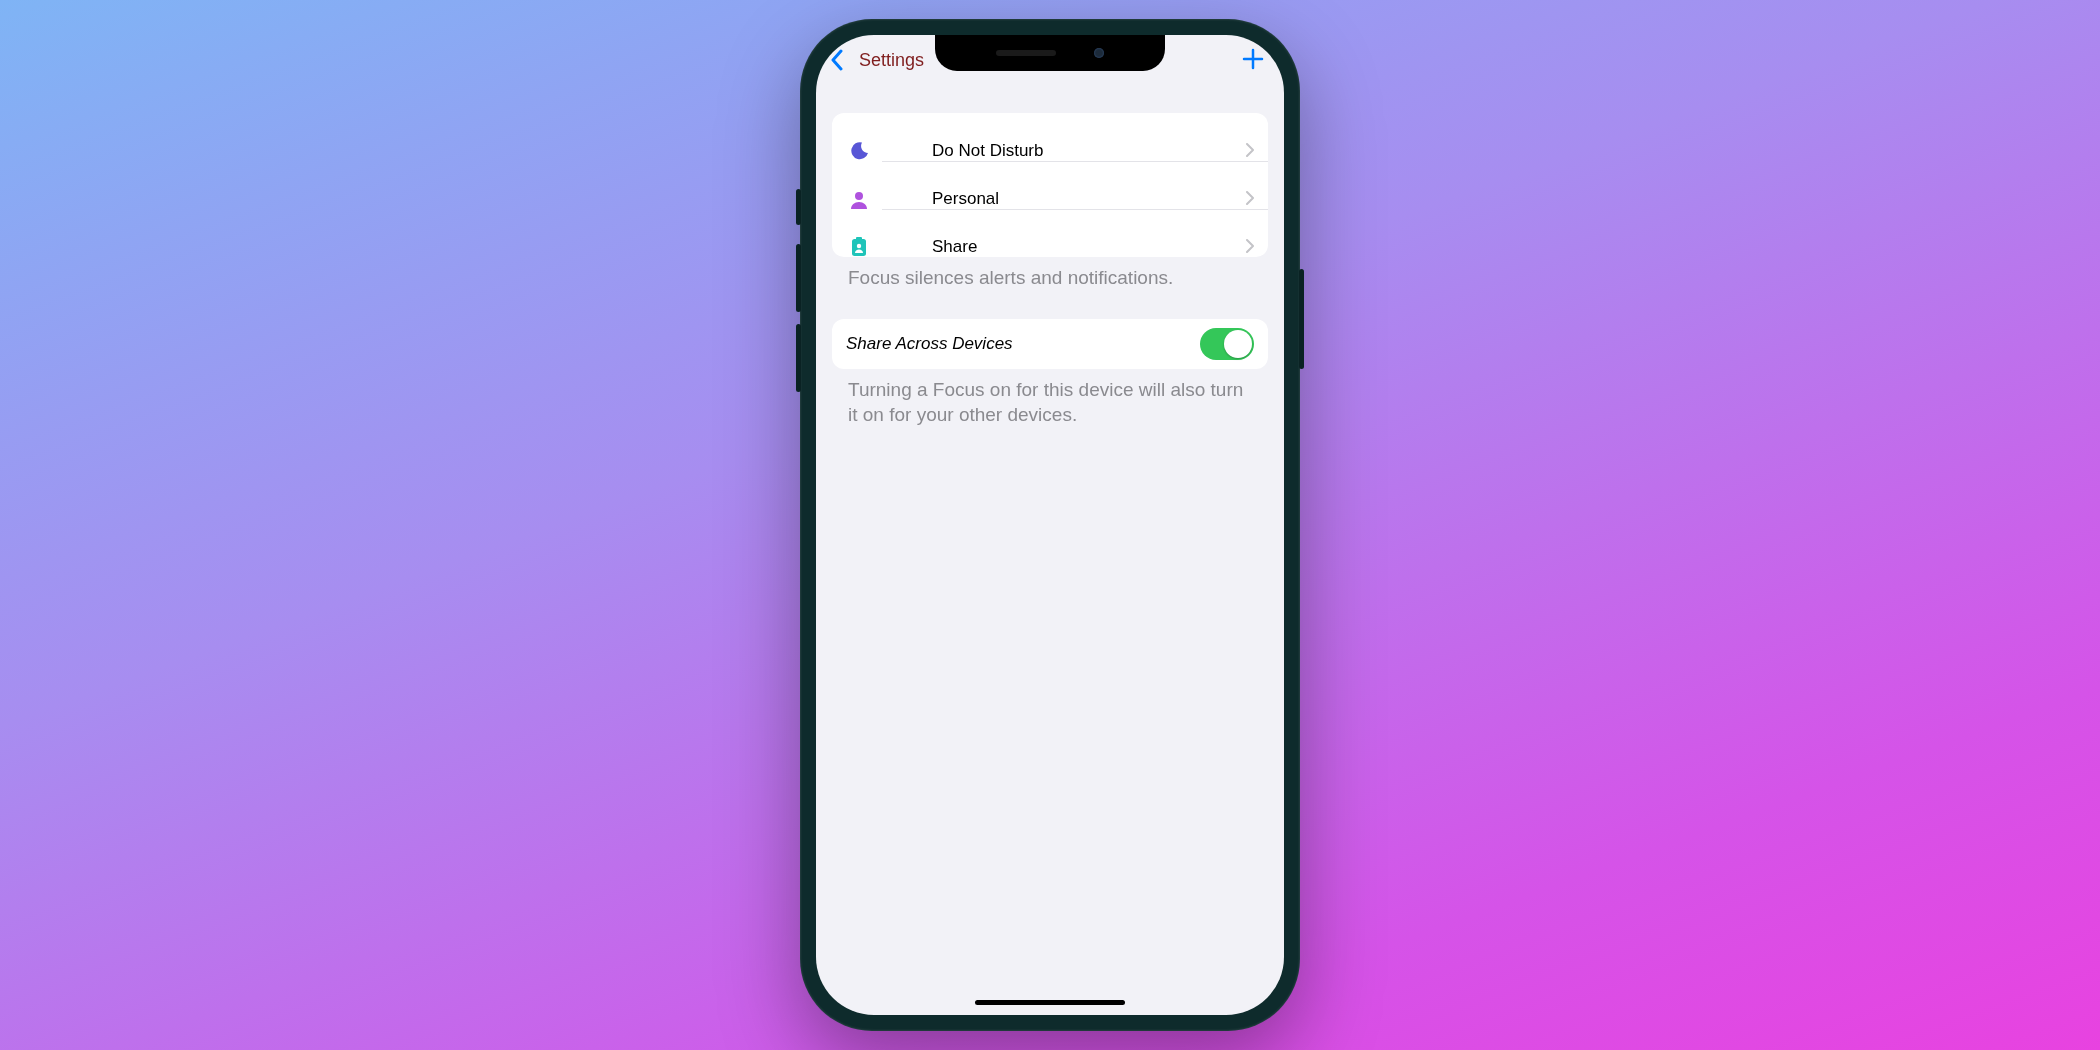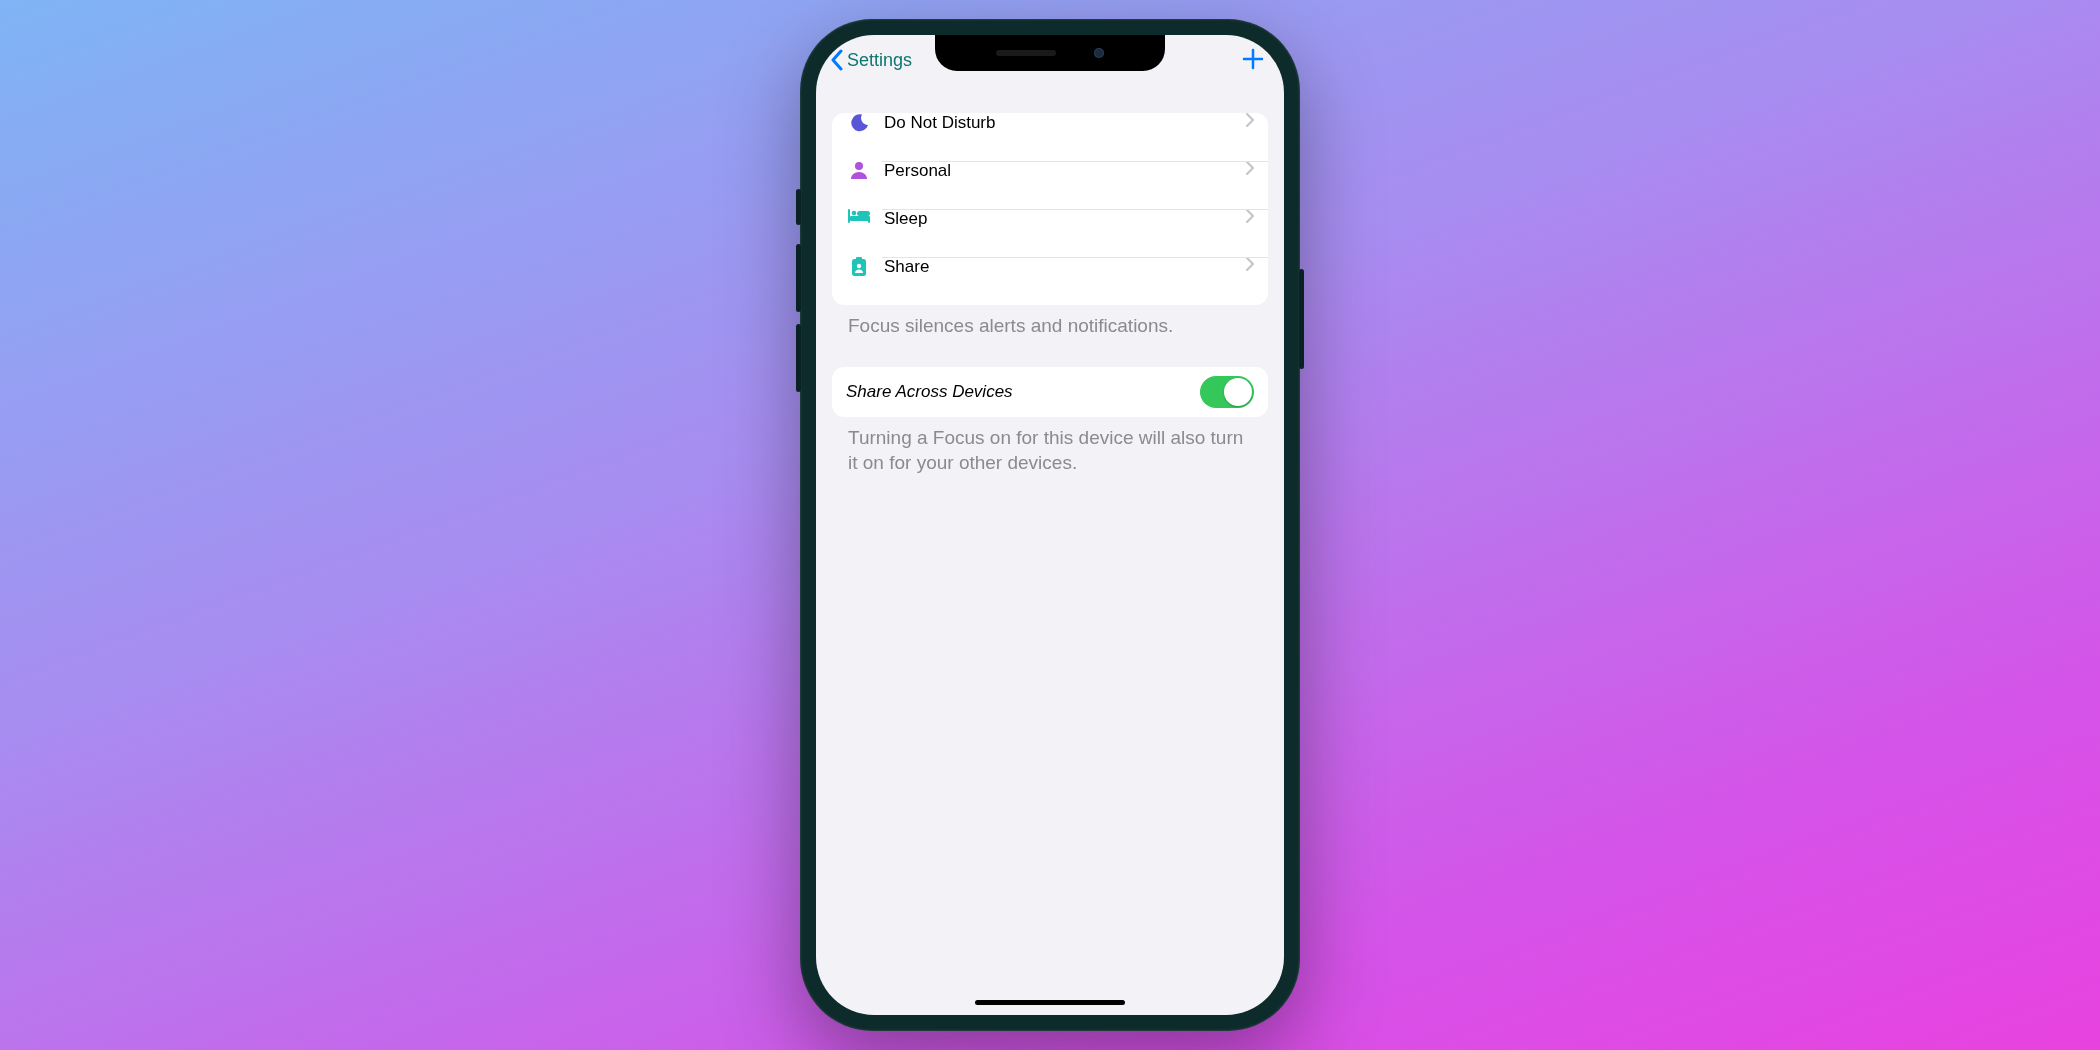--- a/index.html
+++ b/index.html
@@ -71,38 +71,39 @@
     left: 0; right: 0;
     text-align: center;
     font-weight: 600;
     font-size: 18px;
     pointer-events: none;
     padding-left: 34px;
   }
   .back {
     display: flex;
     align-items: center;
-    color: #0f766e;
+    color: #7f1d1d;
     font-size: 18px;
-    gap: 4px;
+    gap: 16px;
   }
   .plus { color: #007aff; font-size: 30px; font-weight: 300; padding-right: 6px; line-height: 1; }
   .content { padding: 0 16px; }
   .group {
     background: #fff;
     border-radius: 12px;
     margin-top: 28px;
     overflow: hidden;
   }
   .row {
     height: 48px;
     display: flex;
-    align-items: flex-start;
+    align-items: flex-end;
     padding: 0 14px;
     position: relative;
+    gap: 48px;
   }
   .row + .row::before {
     content:"";
     position:absolute;
     top:0; left: 50px; right:0;
     height:1px;
     background:#e3e3e8;
   }
   .row .icon { width: 26px; display: flex; justify-content: center; margin-right: 12px; }
   .row .label { flex: 1; font-size: 17px; color: #000; }
@@ -212,36 +213,20 @@
                 <circle cx="9" cy="5" r="4" fill="#af52de"></circle>
                 <path d="M1 18c0-4 3.5-7 8-7s8 3 8 7H1z" fill="#af52de"></path>
               </svg>
           </span>
           <span class="label">Personal</span>
           <span class="chev"><svg width="8" height="14" viewBox="0 0 8 14">
                 <path d="M1 1l6 6-6 6" stroke="#c4c4c8" stroke-width="2" fill="none" stroke-linecap="round" stroke-linejoin="round"></path>
               </svg></span>
         </div>
 
-        <div class="row">
-          <span class="icon">
-            <svg width="22" height="14" viewBox="0 0 22 14">
-                <rect x="0" y="0" width="2" height="14" rx="1" fill="#1fc4b9"></rect>
-                <rect x="2" y="7" width="20" height="5" rx="1" fill="#1fc4b9"></rect>
-                <rect x="20" y="10" width="2" height="4" rx="1" fill="#1fc4b9"></rect>
-                <circle cx="6" cy="4" r="2.3" fill="#1fc4b9"></circle>
-                <path d="M9 6.5h10a3 3 0 013 3H9v-3z" fill="#1fc4b9" opacity="0"></path>
-                <rect x="9" y="2" width="13" height="5" rx="2.5" fill="#1fc4b9"></rect>
-              </svg>
-          </span>
-          <span class="label">Sleep</span>
-          <span class="chev"><svg width="8" height="14" viewBox="0 0 8 14">
-                <path d="M1 1l6 6-6 6" stroke="#c4c4c8" stroke-width="2" fill="none" stroke-linecap="round" stroke-linejoin="round"></path>
-              </svg></span>
-        </div>
 
         <div class="row">
           <span class="icon">
             <svg width="16" height="20" viewBox="0 0 16 20">
                 <rect x="1" y="2" width="14" height="17" rx="2.5" fill="#1fc4b9"></rect>
                 <rect x="5" y="0" width="6" height="4" rx="1" fill="#1fc4b9"></rect>
                 <circle cx="8" cy="9" r="2.2" fill="#fff"></circle>
                 <path d="M4 16c0-2 1.8-3.5 4-3.5s4 1.5 4 3.5H4z" fill="#fff"></path>
               </svg>
           </span>

